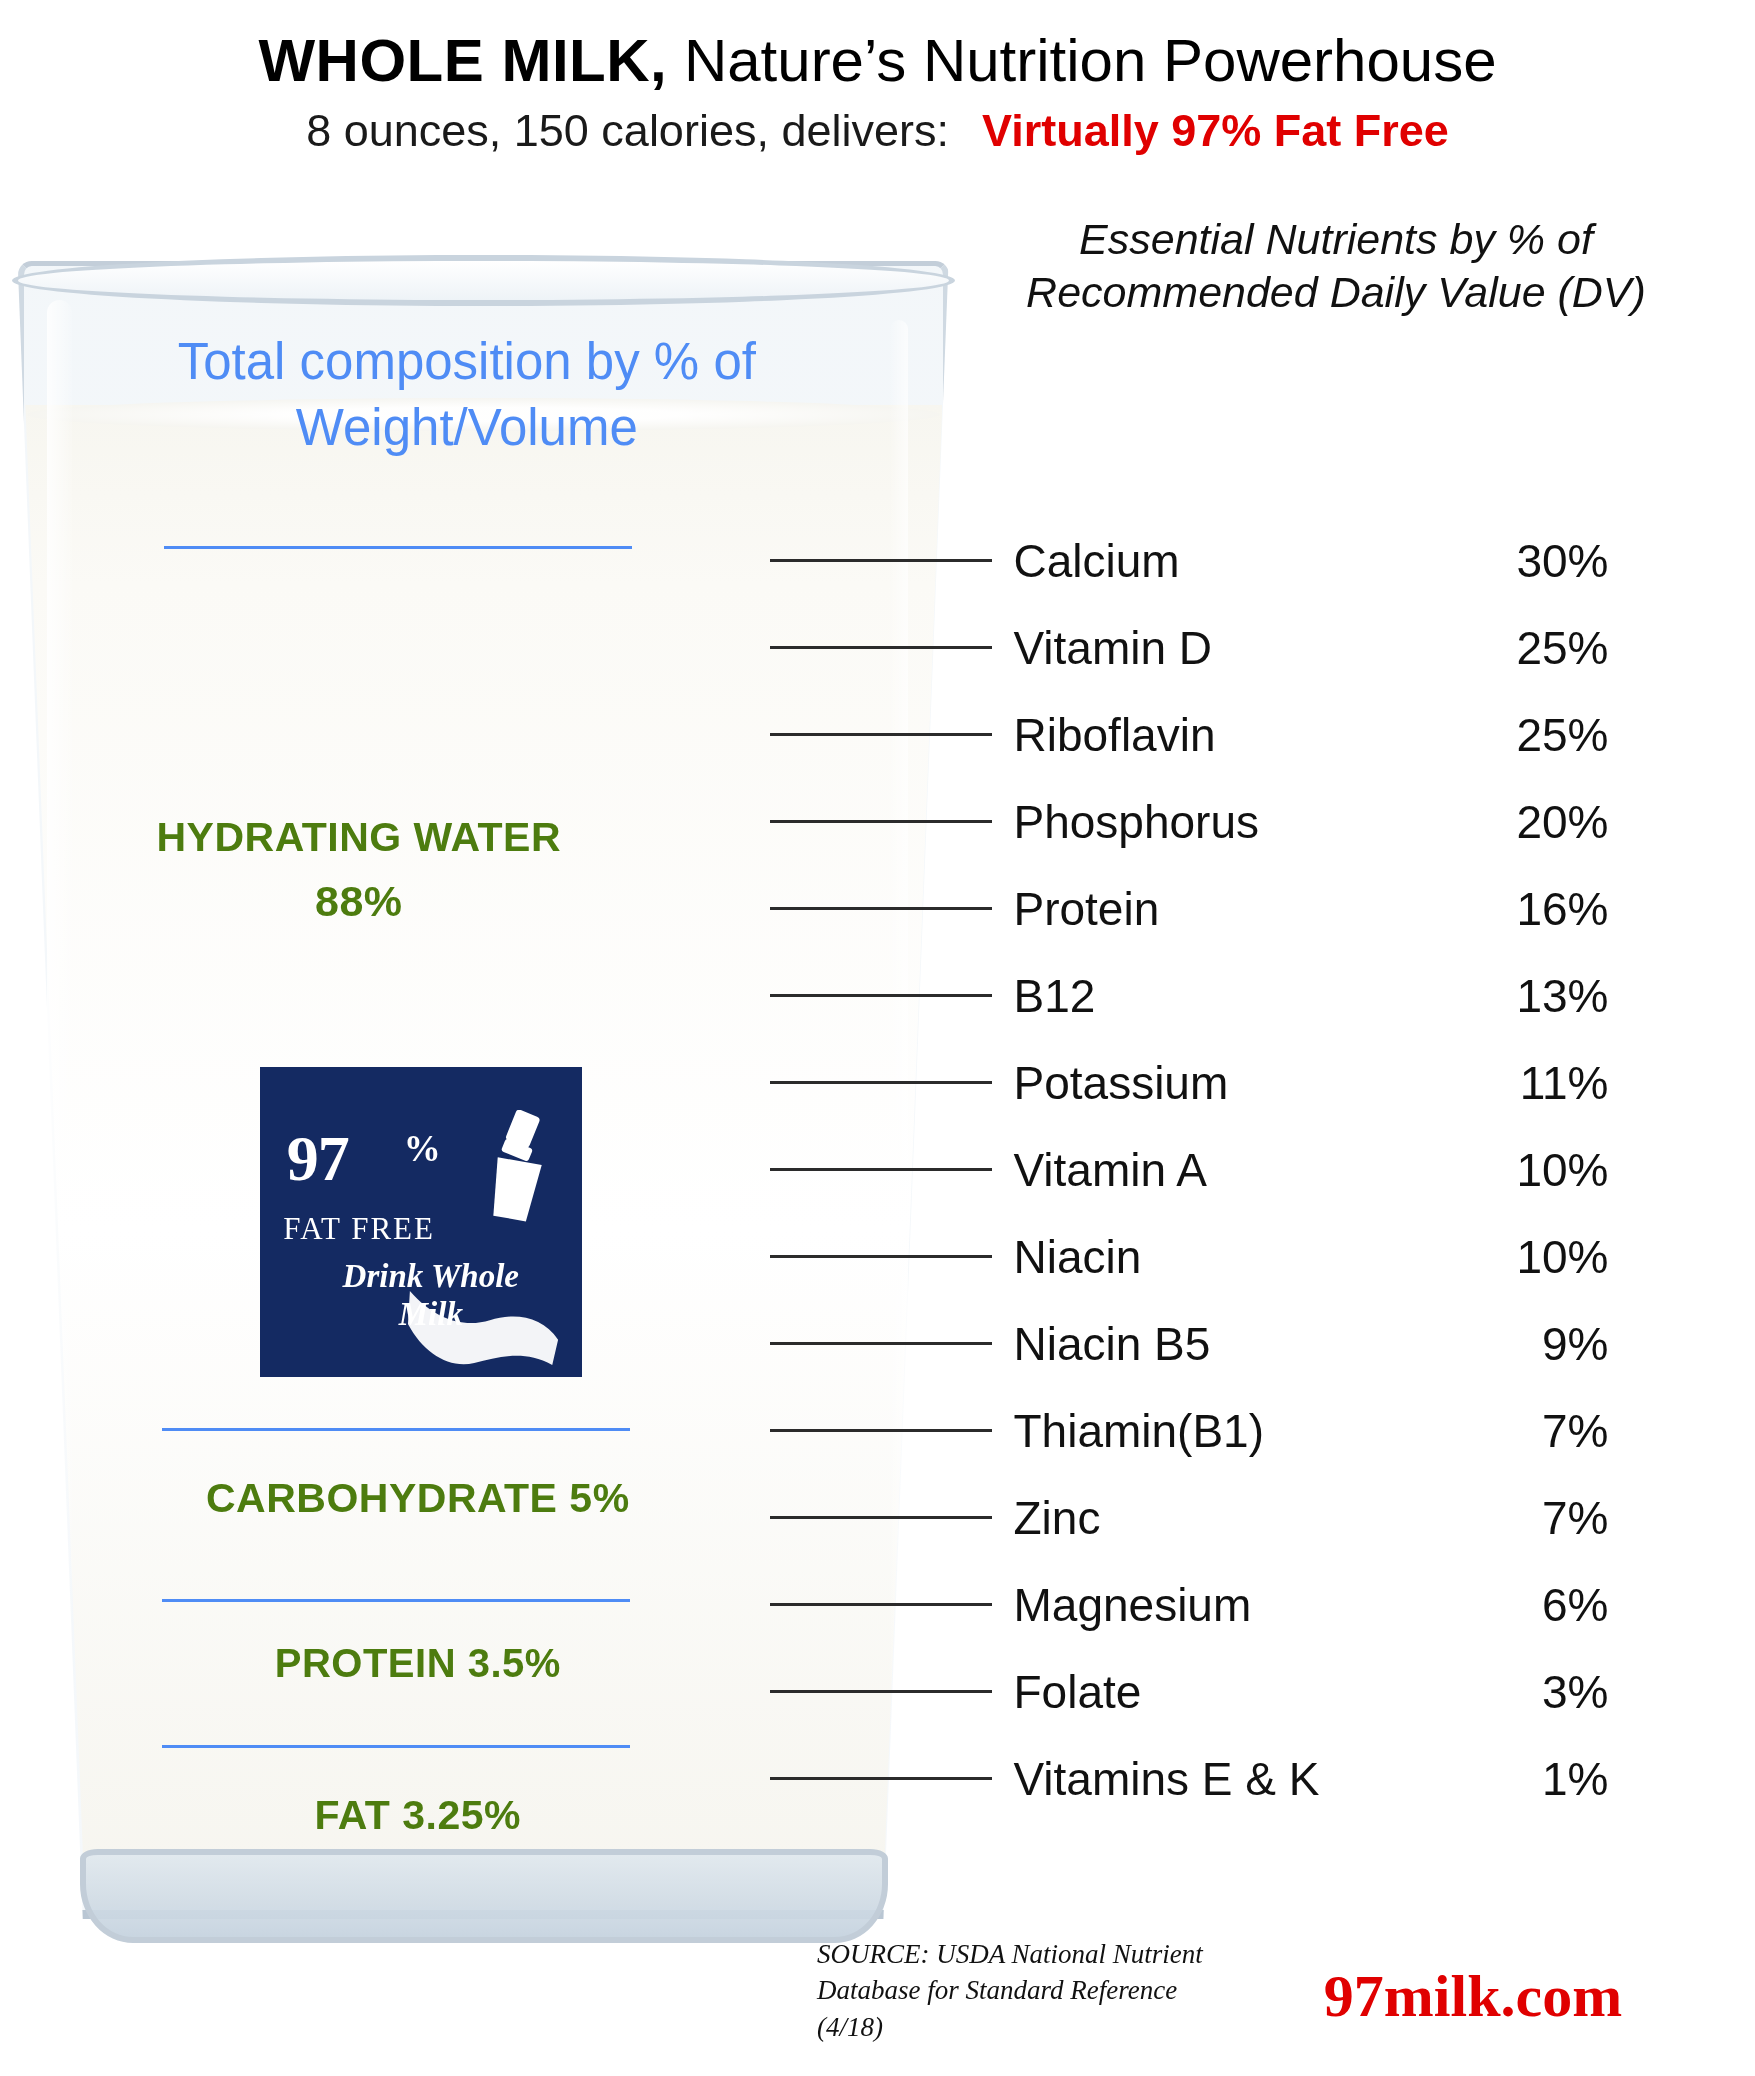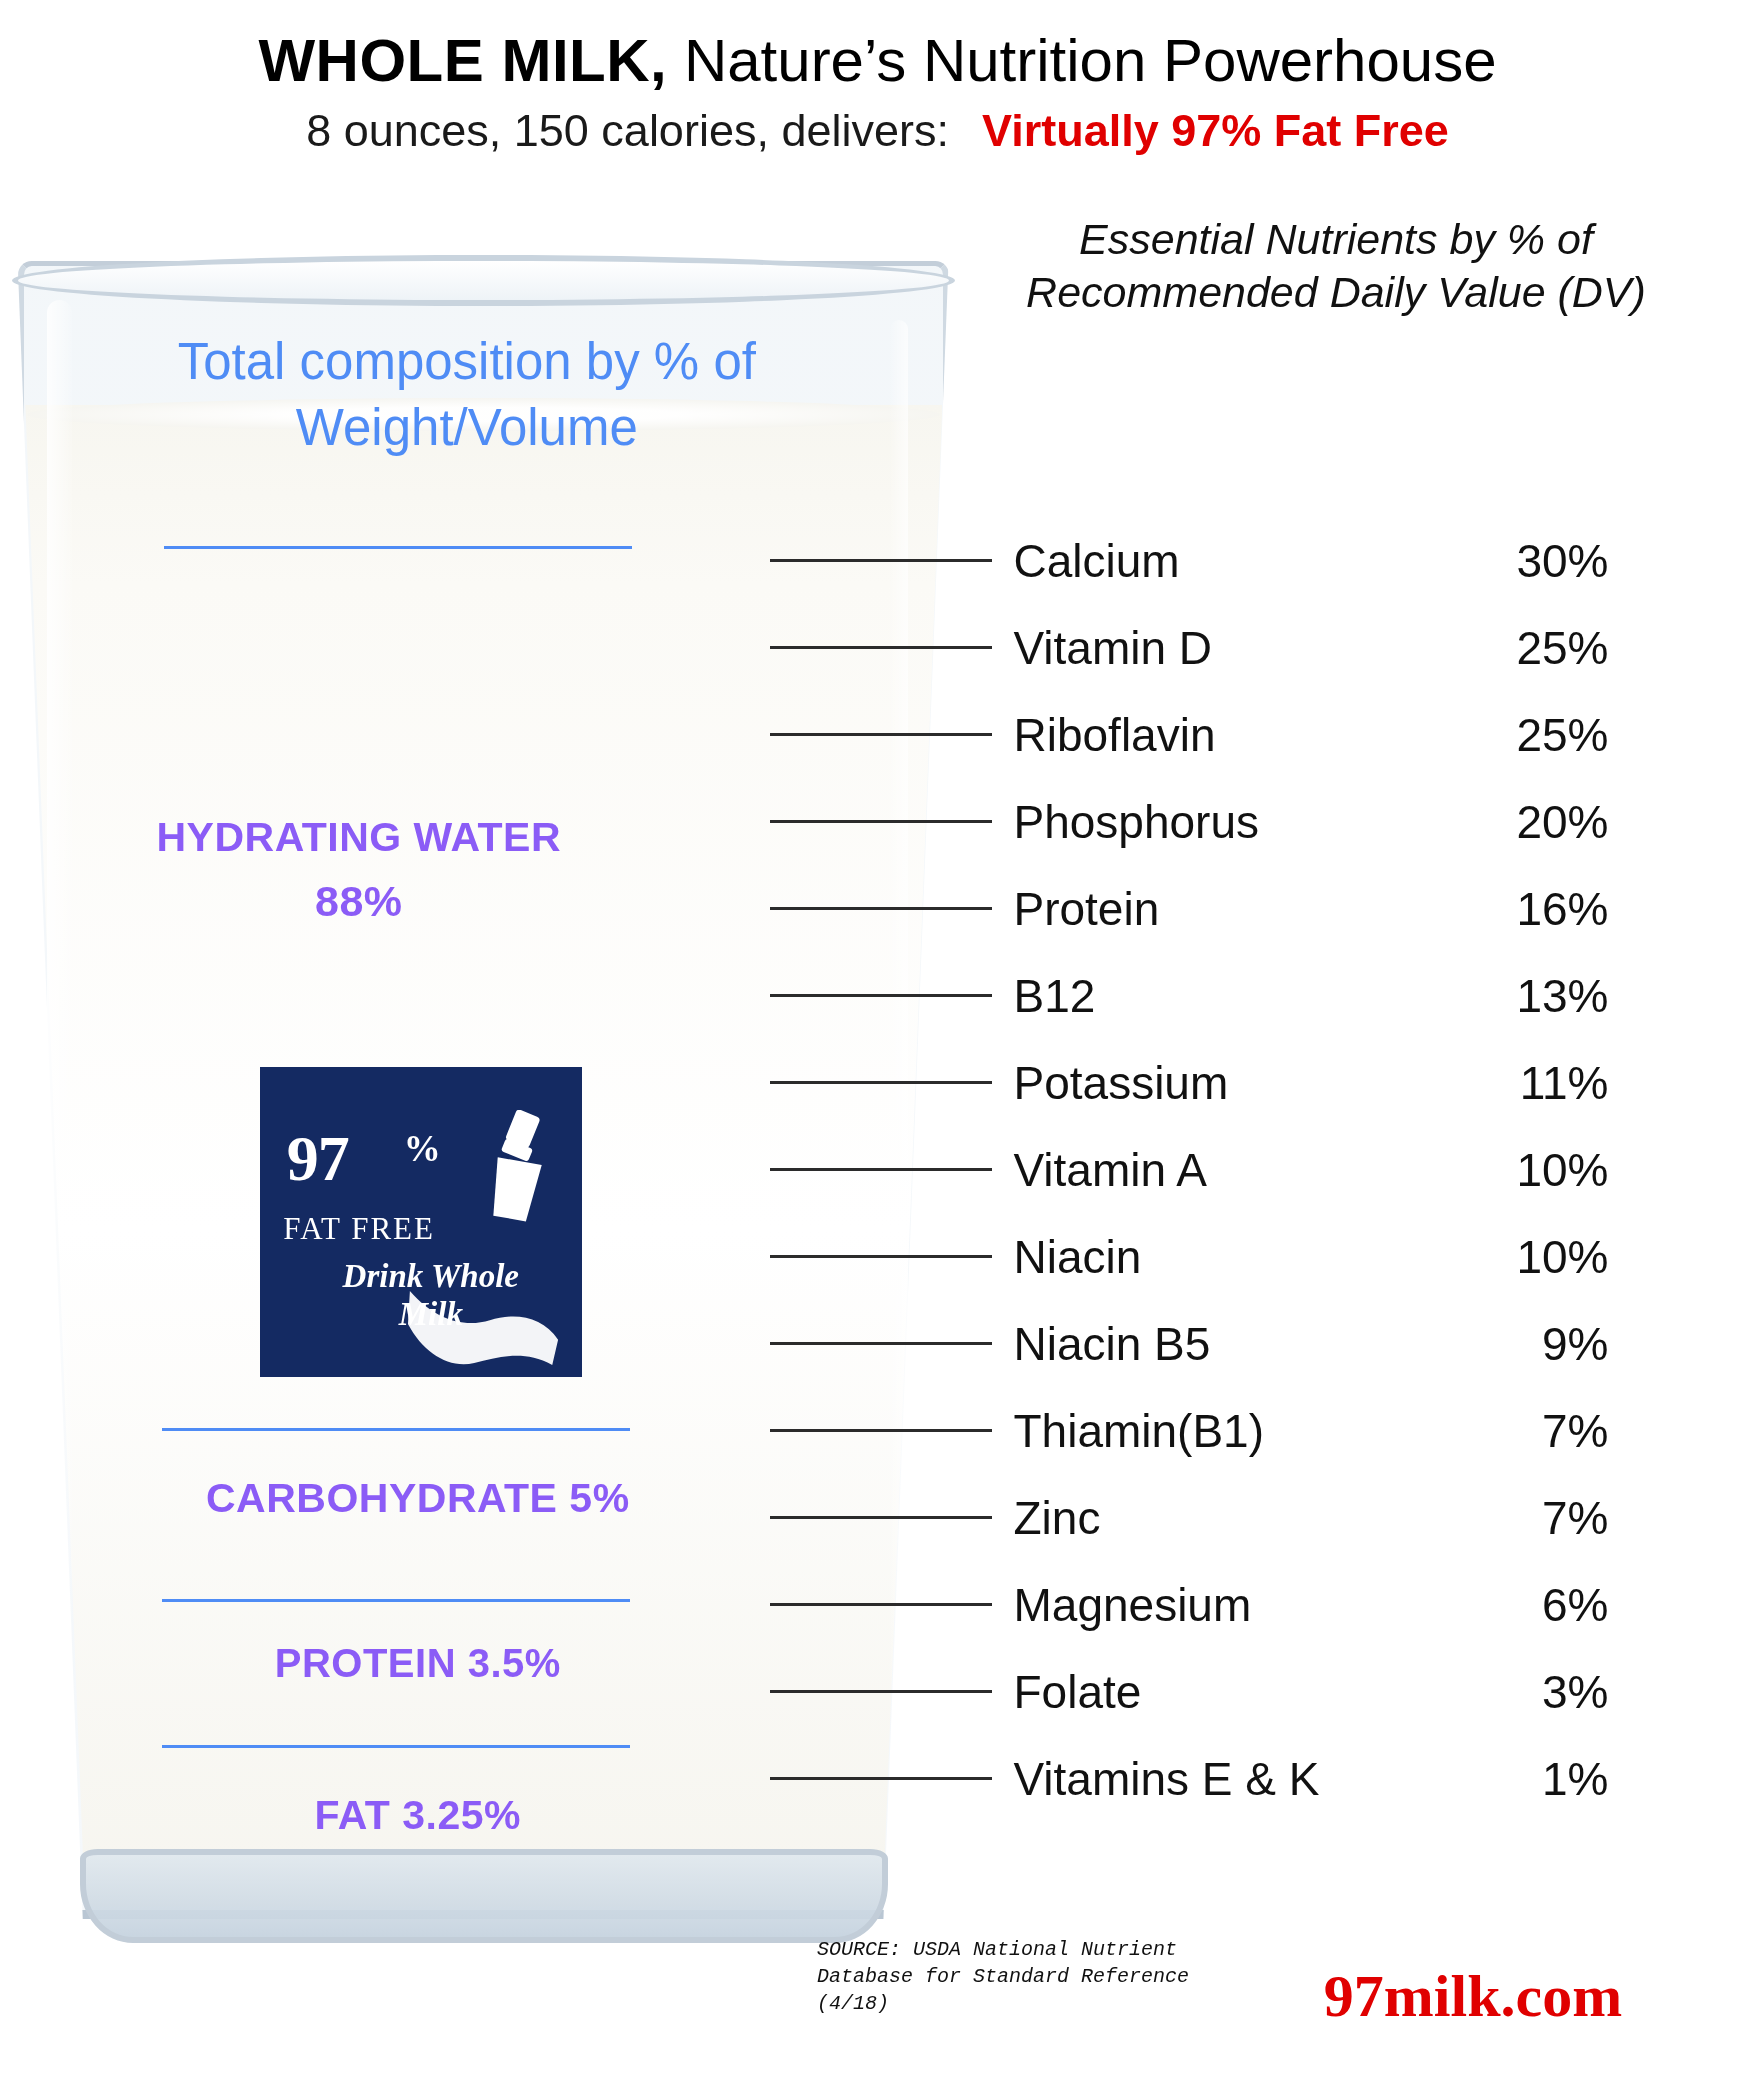--- a/index.html
+++ b/index.html
@@ -152,21 +152,21 @@
     top: 59px;
     width: 17.6px;
     height: 1482px;
     background: linear-gradient(to left, rgba(255,255,255,0.7), rgba(255,255,255,0.05));
     border-radius: 11.7px;
   }
 
   
   .glass-text {
     position: absolute;
-    color: #8b5cf6;
+    color: #4d7c0f;
     text-align: center;
     z-index: 5;
   }
   #composition-title {
     left: 59px;
     top: 68px;
     width: 800px;
     font-size: 51px;
     line-height: 1.3;
     color: #4f8cf5;
@@ -316,23 +316,23 @@
     width: 176px;
     white-space: nowrap;
   }
 
   
   #source {
     position: absolute;
     left: 817px;
     top: 1936px;
     width: 390px;
-    font-family: Liberation Mono, monospace;
+    font-family: Liberation Serif, serif;
     font-style: italic;
-    font-size: 20px;
+    font-size: 27px;
     line-height: 1.35;
     color: #111111;
   }
   #site {
     position: absolute;
     left: 1239px;
     top: 1962px;
     width: 468px;
     font-family: "Liberation Serif", serif;
     font-weight: bold;

